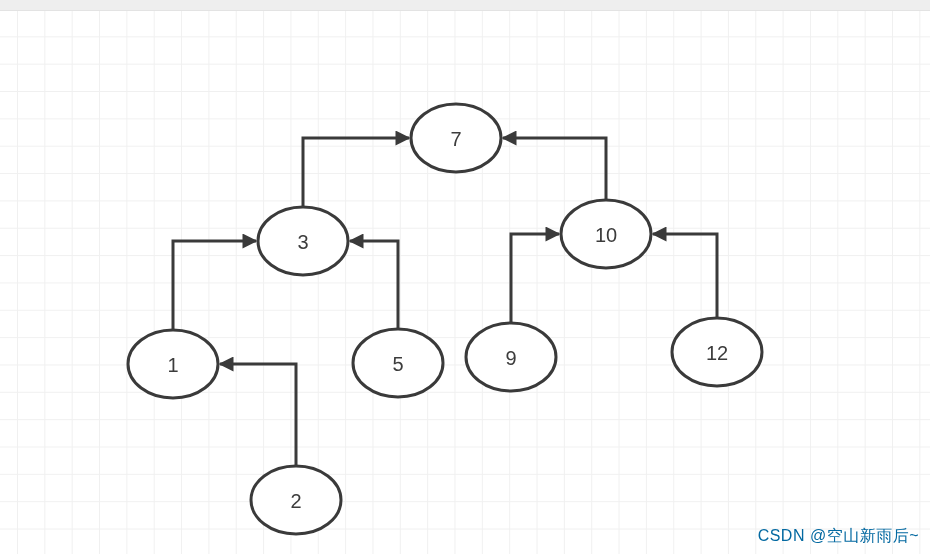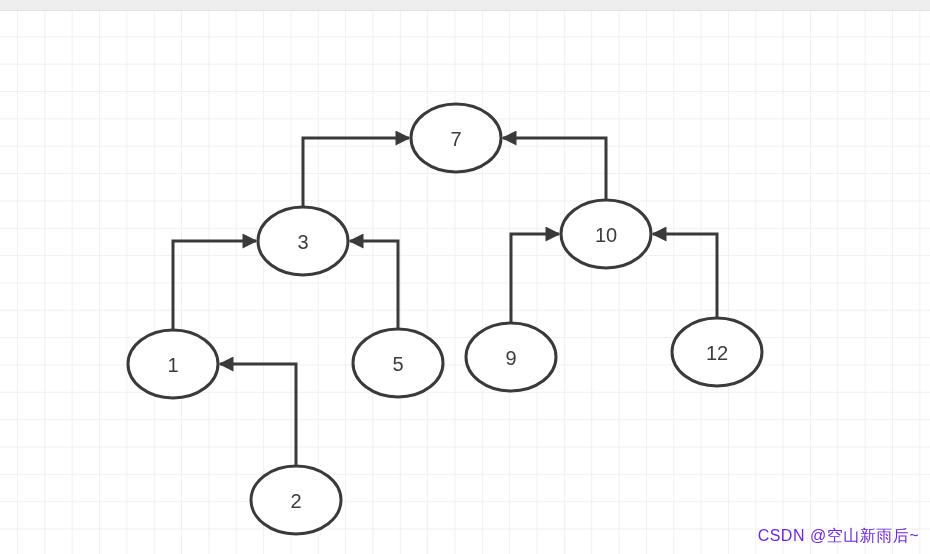--- a/index.html
+++ b/index.html
@@ -108,13 +108,13 @@
         <ellipse cx="717" cy="352" rx="45" ry="34" fill="#ffffff" stroke="#3a3a3a" stroke-width="3"></ellipse>
         <text x="717" y="353" text-anchor="middle" dominant-baseline="central" font-size="20" fill="#3c3c3c" class="node-label-text">12</text>
       </g>
       <g>
         <ellipse cx="296" cy="500" rx="45" ry="34" fill="#ffffff" stroke="#3a3a3a" stroke-width="3"></ellipse>
         <text x="296" y="501" text-anchor="middle" dominant-baseline="central" font-size="20" fill="#3c3c3c" class="node-label-text">2</text>
       </g>
     </g>
 </svg>
 
-<div class="watermark" style="color: #6d28d9;">CSDN @空山新雨后~</div>
+<div class="watermark" style="color: #0369a1;">CSDN @空山新雨后~</div>
 
 </body></html>

